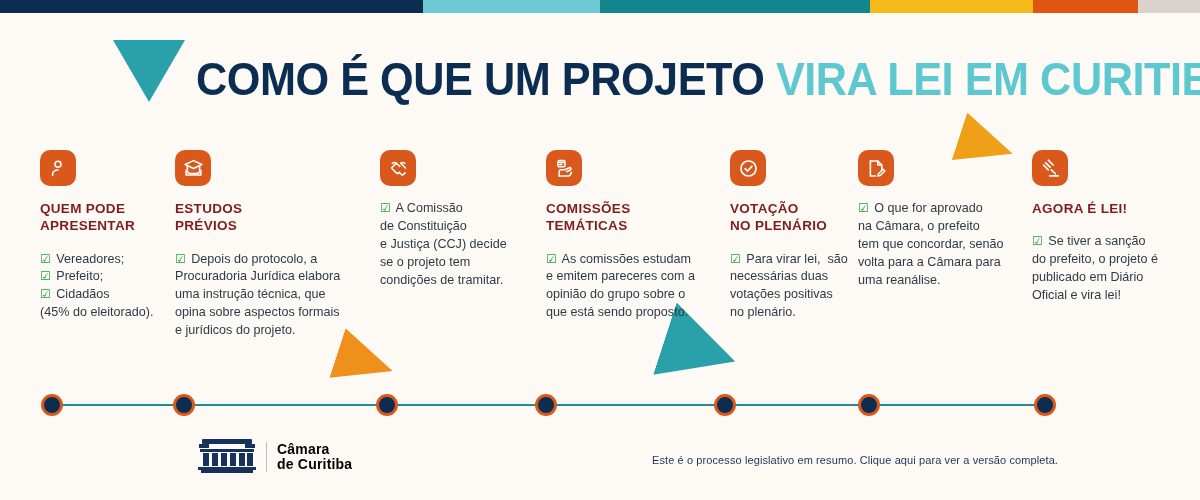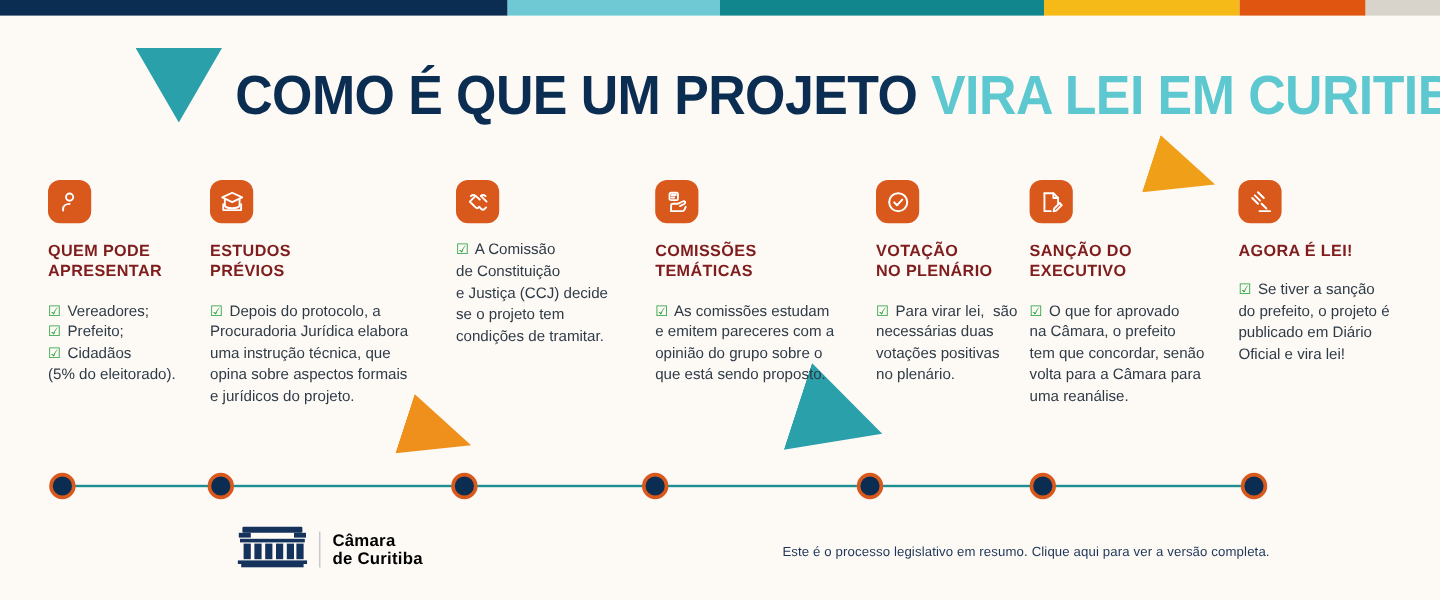--- a/index.html
+++ b/index.html
@@ -167,21 +167,21 @@
             <circle cx="12" cy="7.5" r="3.6"></circle>
             <path d="M5.5 21v-1.5c0-3.2 2.9-5.2 6.5-5.2"></path>
           </svg>
         </div>
         <div class="col-title" style="white-space: pre-line;">QUEM PODE
 APRESENTAR</div>
         <div class="col-body">
           <div class="bullet"><span class="chk" style="color: rgb(33, 160, 58);">☑</span> <span>Vereadores;</span></div>
           <div class="bullet"><span class="chk" style="color: rgb(33, 160, 58);">☑</span> <span>Prefeito;</span></div>
           <div class="bullet"><span class="chk" style="color: rgb(33, 160, 58);">☑</span> <span>Cidadãos
-(5% do eleitorado).</span></div>
+(45% do eleitorado).</span></div>
         </div>
       </div>
       <div class="col" style="left: 175px; width: 175px;">
         <div class="icon-badge" style="background: rgb(217, 88, 28);">
           <svg width="21" height="21" viewBox="0 0 24 24" fill="none" stroke="#fff" stroke-width="1.8" stroke-linecap="round" stroke-linejoin="round">
             <path d="M12 3 2.5 7.5 12 12l9.5-4.5L12 3z"></path>
             <path d="M5 9.5V15c0 1.6 3.1 2.8 7 2.8s7-1.2 7-2.8V9.5"></path>
             <path d="M3.5 14v5.5M20.5 14v5.5M3.5 19.5h17"></path>
           </svg>
         </div>
@@ -250,22 +250,20 @@
       </div>
       <div class="col" style="left: 858px; width: 165px;">
         <div class="icon-badge" style="background: rgb(217, 88, 28);">
           <svg width="21" height="21" viewBox="0 0 24 24" fill="none" stroke="#fff" stroke-width="1.8" stroke-linecap="round" stroke-linejoin="round">
             <path d="M5 3.5h8.5l4.5 4.5v5"></path>
             <path d="M5 3.5v17h6"></path>
             <path d="M13.5 3.5V8H18"></path>
             <path d="M19.5 12.8l2 2-5.2 5.2-2.6.6.6-2.6 5.2-5.2z"></path>
           </svg>
         </div>
-        <div class="col-title" style="white-space: pre-line;">SANÇÃO DO
-EXECUTIVO</div>
         <div class="col-body">
           <div class="bullet"><span class="chk" style="color: rgb(33, 160, 58);">☑</span> <span>O que for aprovado
 na Câmara, o prefeito
 tem que concordar, senão
 volta para a Câmara para
 uma reanálise.</span></div>
         </div>
       </div>
       <div class="col" style="left: 1032px; width: 140px;">
         <div class="icon-badge" style="background: rgb(217, 88, 28);">

